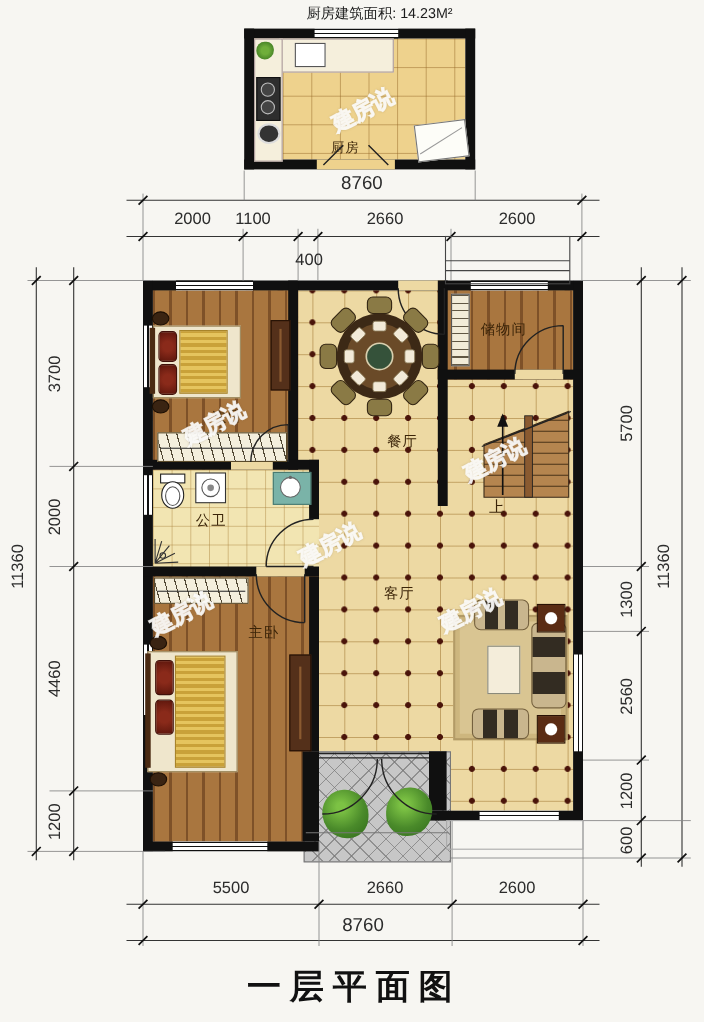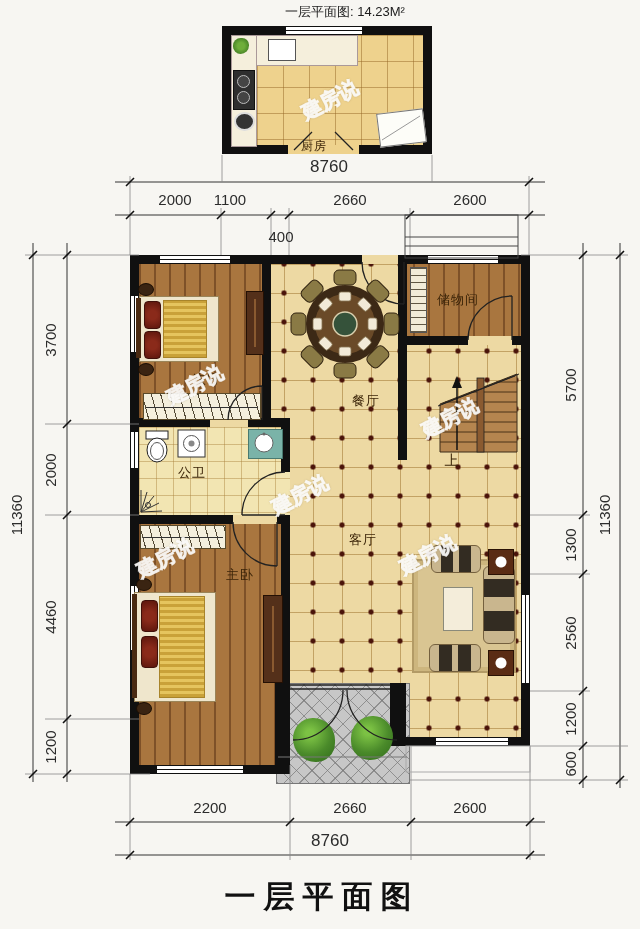--- a/index.html
+++ b/index.html
@@ -57,41 +57,41 @@
   .wm{position:absolute;font-size:20px;font-weight:bold;white-space:nowrap;color:rgba(255,255,255,.55);
       -webkit-text-stroke:1px rgba(255,255,255,.8);text-shadow:0 0 2px rgba(110,90,50,.5);
       transform:translate(-50%,-50%) rotate(-28deg);pointer-events:none;}
   svg.overlay{position:absolute;left:0;top:0;pointer-events:none;}
 </style>
 </head>
 <body>
 
 <div id="canvas">
 
-  <div class="caption" style="left:345px;top:3px;">一层平面图: 14.23M²</div>
+  <div class="caption" style="left:345px;top:3px;">厨房建筑面积: 14.23M²</div>
 
   <div class="f-kitchen" style="left:231px;top:35px;width:192px;height:110px;"></div>
 
   <div class="wall" style="left:222px;top:26px;width:210px;height:9px;"></div>
   <div class="wall" style="left:222px;top:26px;width:9px;height:128px;"></div>
   <div class="wall" style="left:423px;top:26px;width:9px;height:128px;"></div>
   <div class="wall" style="left:222px;top:145px;width:210px;height:9px;"></div>
   <div class="gap" style="left:288px;top:145px;width:71px;height:9px;background:#eed28d;"></div>
   <div class="win-h" style="left:286px;top:26px;width:76px;"></div>
 
   <div class="counter" style="left:254px;top:35px;width:102px;height:29px;"></div>
   <div class="counter" style="left:231px;top:35px;width:24px;height:110px;"></div>
   <div class="abs" style="left:268px;top:39px;width:26px;height:20px;background:#fff;border:1px solid #555;"></div>
   <div class="abs" style="left:233px;top:38px;width:16px;height:16px;border-radius:50% 45% 55% 50%;background:radial-gradient(circle,#6fae3a 30%,#2f6a1a 100%);"></div>
   <div class="abs" style="left:233px;top:70px;width:20px;height:38px;background:#2e2e2e;border:1px solid #111;"></div>
   <div class="abs" style="left:237px;top:75px;width:11px;height:11px;border-radius:50%;border:1px solid #bbb;background:#444;"></div>
   <div class="abs" style="left:237px;top:91px;width:11px;height:11px;border-radius:50%;border:1px solid #bbb;background:#444;"></div>
   <div class="abs" style="left:234px;top:112px;width:17px;height:15px;border-radius:50%;background:#333;border:2px solid #ddd;"></div>
   <div class="abs" style="left:378px;top:111px;width:45px;height:32px;background:#fdfdf8;border:1px solid #777;transform:rotate(-7deg);"></div>
-  <div class="lbl" style="left:314px;top:138px;font-size:12px;font-family:Liberation Mono, monospace;">厨房</div>
+  <div class="lbl" style="left:314px;top:126px;font-size:12px;font-family:Liberation Mono, monospace;">厨房</div>
   <div class="dim" style="left:329px;top:157px;font-size:17px;">8760</div>
 
   <div class="f-tile" style="left:139px;top:264px;width:382px;height:473px;"></div>
   <div class="f-wood" style="left:139px;top:264px;width:132px;height:163px;"></div>
   <div class="f-wood" style="left:398px;top:264px;width:123px;height:81px;"></div>
   <div class="f-bath" style="left:139px;top:427px;width:151px;height:97px;"></div>
   <div class="f-wood" style="left:139px;top:524px;width:151px;height:241px;"></div>
   <div class="f-porch" style="left:276px;top:683px;width:132px;height:99px;"></div>
 
   <div class="wall" style="left:130px;top:255px;width:400px;height:9px;"></div>
@@ -266,21 +266,21 @@
   <div class="lbl" style="left:240px;top:566px;">主卧</div>
   <div class="lbl" style="left:363px;top:531px;">客厅</div>
   <div class="lbl" style="left:452px;top:452px;font-size:14px;">上</div>
 
   <div class="dim" style="left:175px;top:191px;">2000</div>
   <div class="dim" style="left:230px;top:191px;">1100</div>
   <div class="dim" style="left:281px;top:191px;margin-top:37px;">400</div>
   <div class="dim" style="left:350px;top:191px;">2660</div>
   <div class="dim" style="left:470px;top:191px;">2600</div>
 
-  <div class="dim" style="left:210px;top:799px;">2200</div>
+  <div class="dim" style="left:210px;top:799px;">5500</div>
   <div class="dim" style="left:350px;top:799px;">2660</div>
   <div class="dim" style="left:470px;top:799px;">2600</div>
   <div class="dim" style="left:330px;top:831px;font-size:17px;">8760</div>
 
   <div class="dimv" style="left:50px;top:340px;">3700</div>
   <div class="dimv" style="left:50px;top:470px;">2000</div>
   <div class="dimv" style="left:50px;top:617px;">4460</div>
   <div class="dimv" style="left:50px;top:747px;">1200</div>
   <div class="dimv" style="left:16px;top:515px;">11360</div>
 

